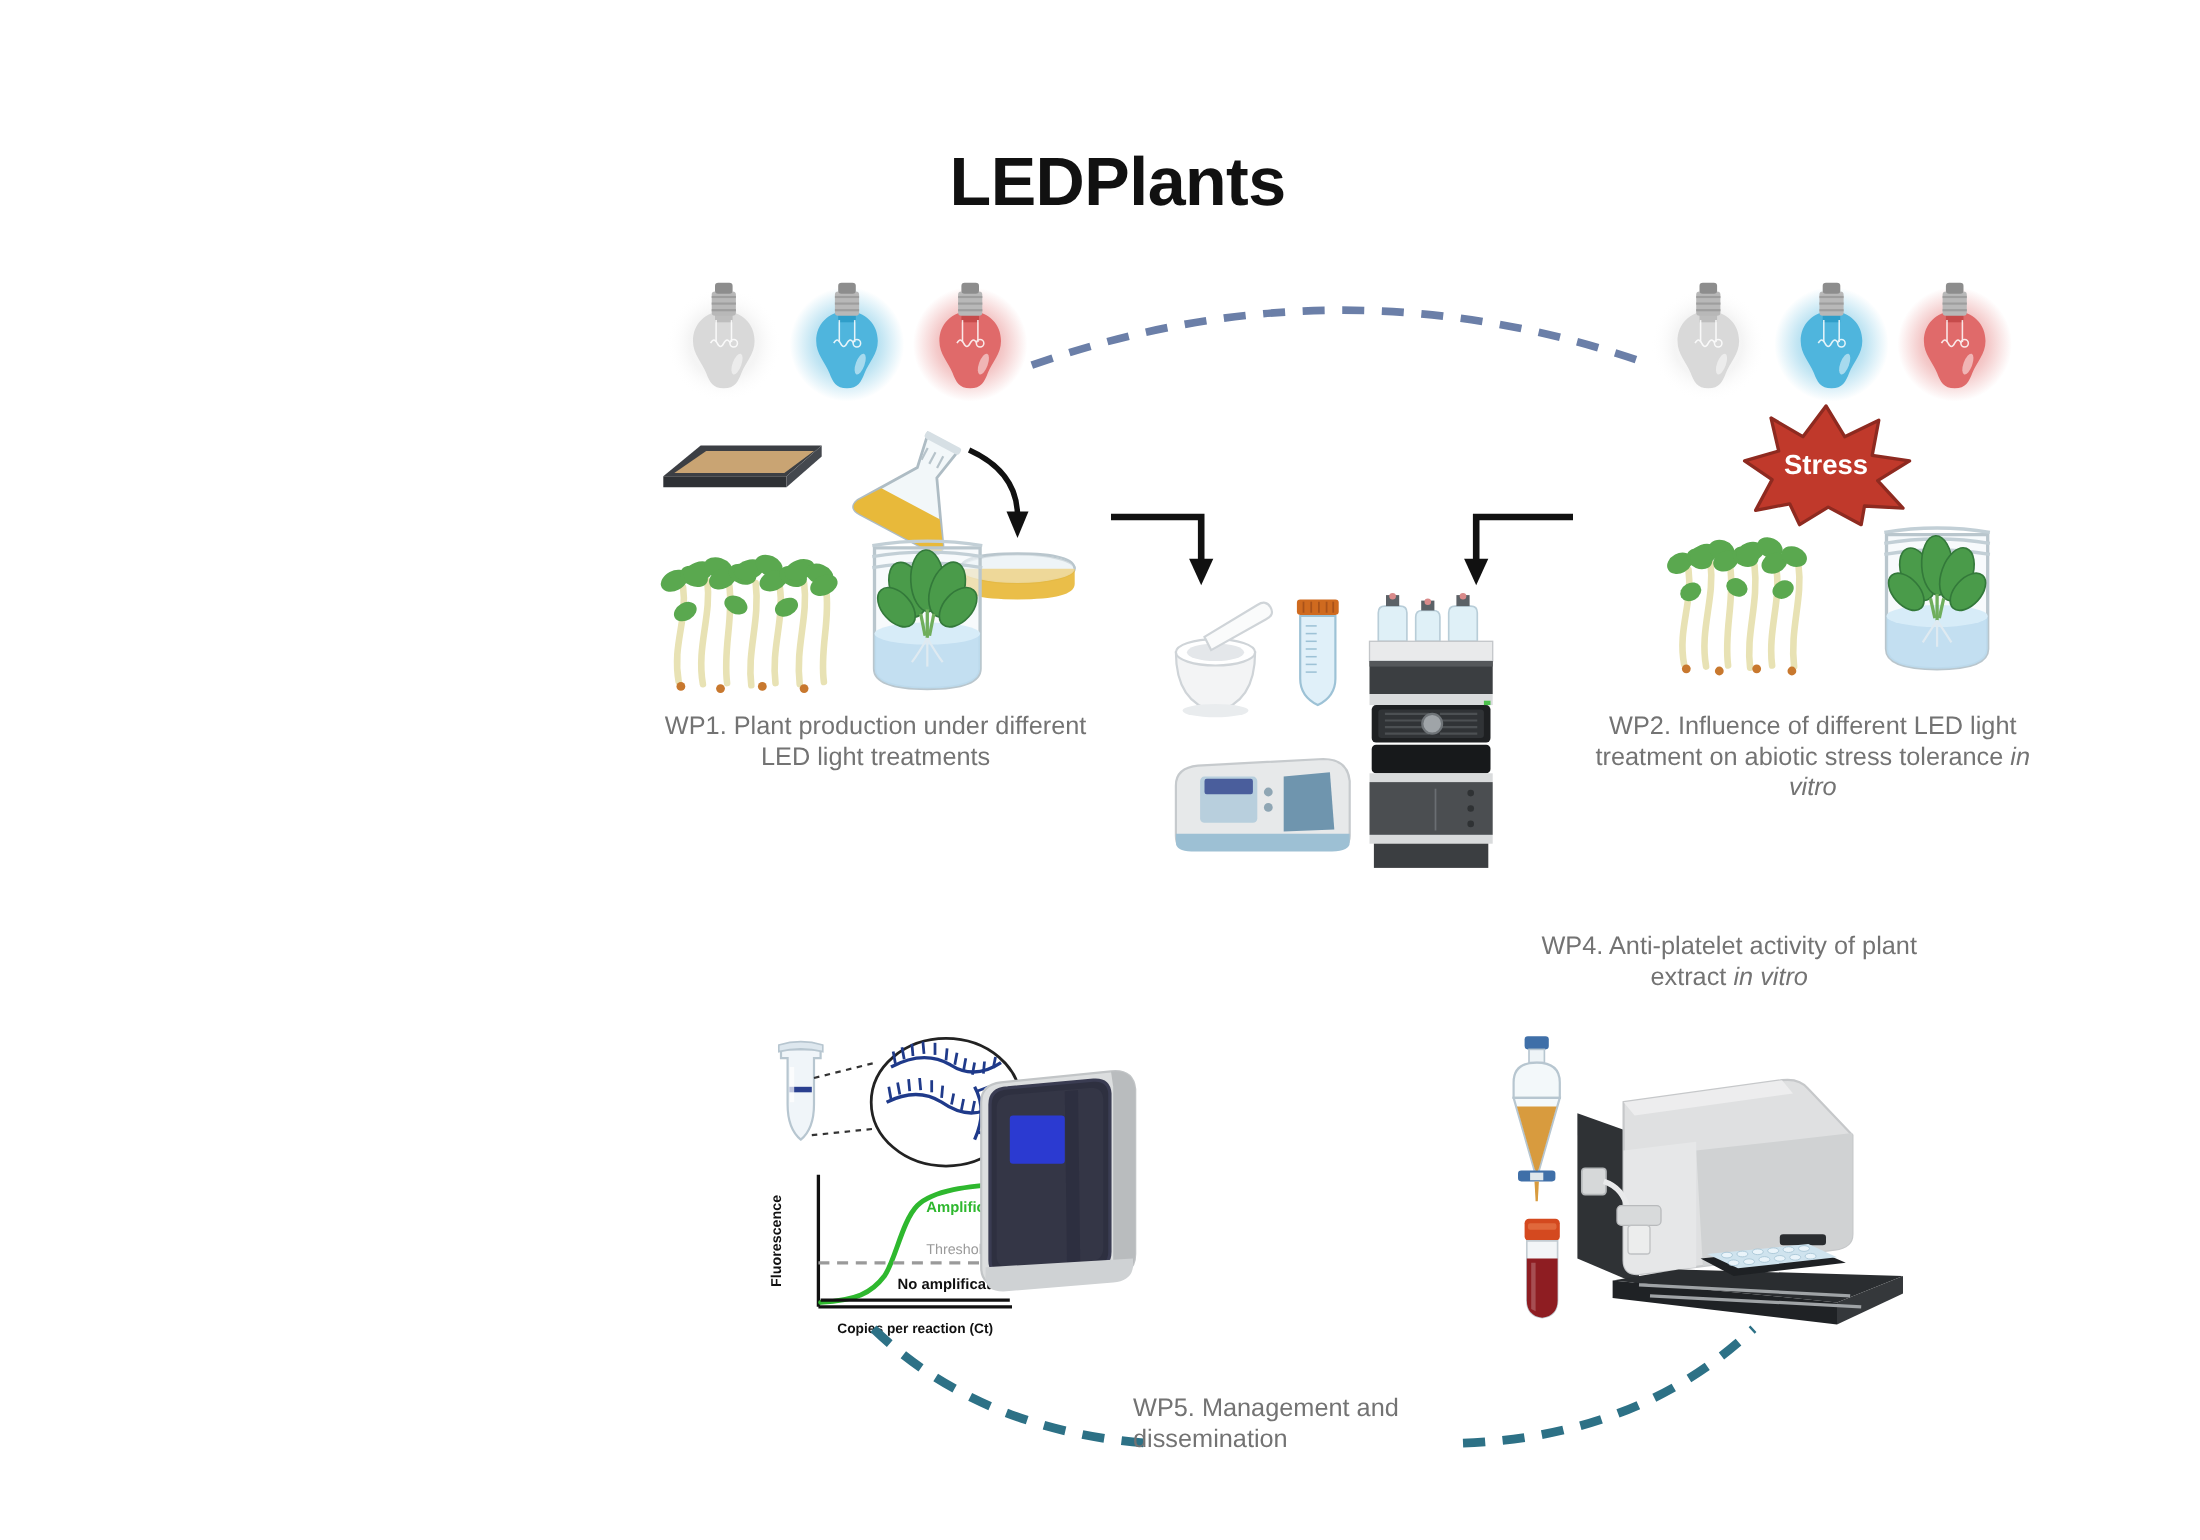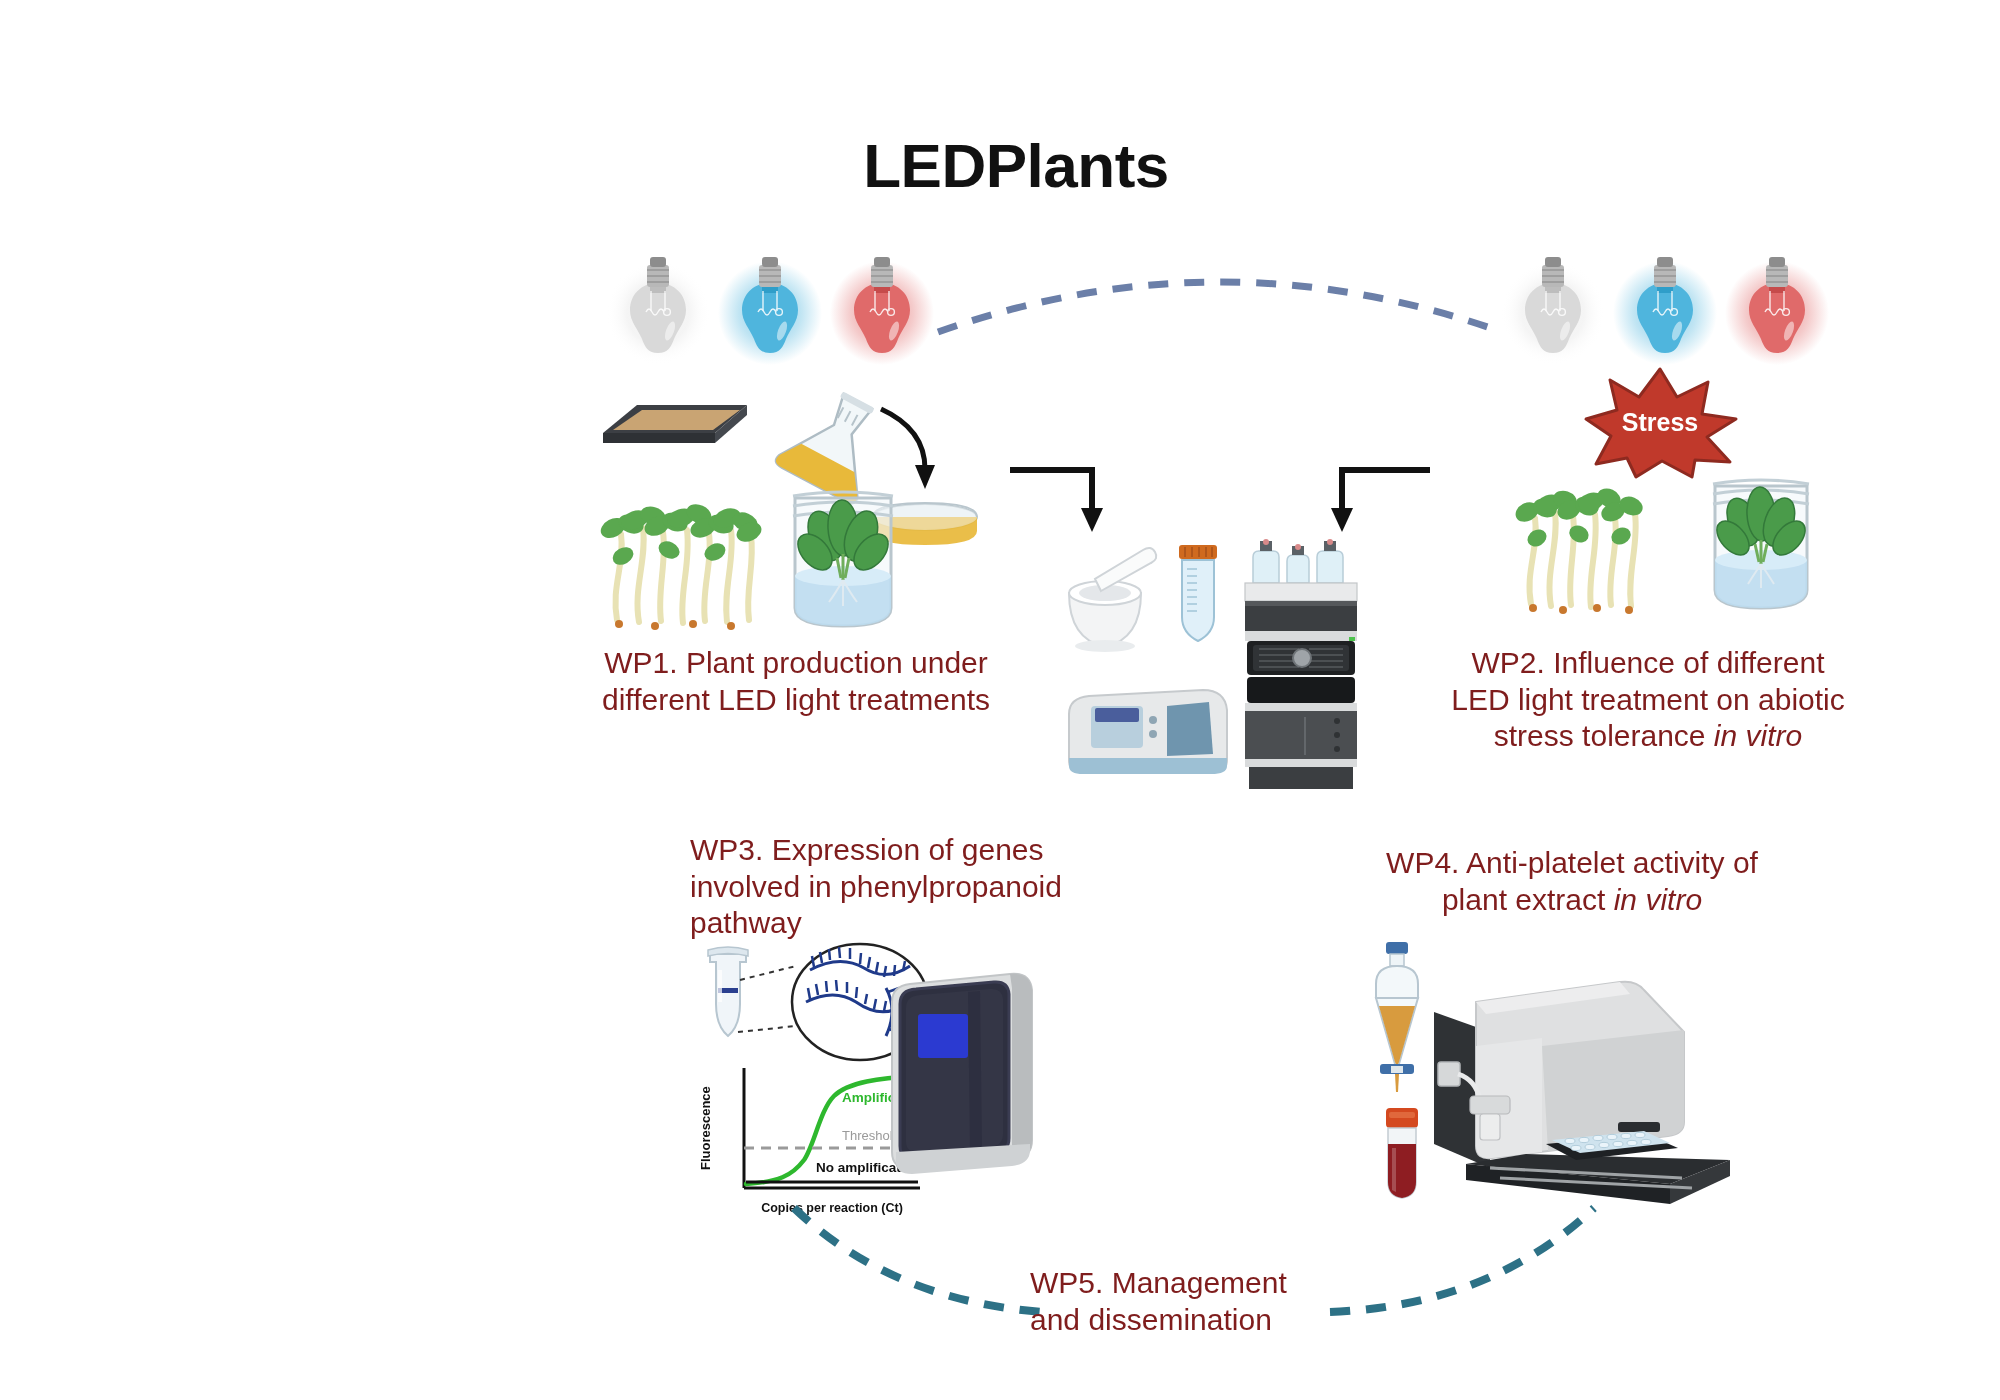--- a/index.html
+++ b/index.html
@@ -1,21 +1,21 @@
 <!DOCTYPE html>
 <html><head>
 <meta charset="utf-8">
 <style>
   html,body{margin:0;padding:0;background:#fff;}
   body{width:2000px;height:1400px;position:relative;overflow:hidden;
        font-family:"Liberation Sans","DejaVu Sans",sans-serif;color:#111;}
   .stage{position:absolute;inset:0;}
   .abs{position:absolute;}
   #title{left:0;right:0;top:130px;text-align:center;font-size:62px;font-weight:bold;letter-spacing:-.5px;padding-left:32px;}
-  .cap{font-size:30px;line-height:1.22;color:#7f1d1d;}
+  .cap{font-size:23px;line-height:1.22;color:#737373;}
   .cap i{}
   #wp1-caption{left:586px;top:645px;width:420px;text-align:center;}
   #wp2-caption{left:1448px;top:645px;width:400px;text-align:center;}
   #center-caption{left:1090px;top:790px;width:230px;text-align:center;}
   #wp3-caption{left:690px;top:832px;width:380px;text-align:left;}
   #wp4-caption{left:1372px;top:845px;width:400px;text-align:center;}
   #wp5-caption{left:1030px;top:1265px;width:310px;text-align:left;}
   svg{display:block;overflow:visible;}
 </style>
 </head>
@@ -426,21 +426,20 @@
       <g stroke="#dfeaf1" stroke-width="2" fill="none">
         <path d="M56 94 q-8 12 -13 20"></path>
           <path d="M56 94 q8 12 13 20"></path>
           <path d="M56 94 L56 118"></path>
       </g>
     </g>
   </svg>
 
   <div class="abs cap" id="wp2-caption"><span>WP2. Influence of different LED light treatment on abiotic stress tolerance </span><i>in vitro</i></div>
 
-  <div class="abs cap" id="wp3-caption">WP3. Expression of genes involved in phenylpropanoid pathway</div>
 
   <svg class="abs" style="left:688px;top:940px;" width="440" height="270" viewBox="0 0 440 270">
 
     <g>
       <path d="M22 14 L58 14 L58 22 L52 22 L52 64 Q52 86 40 96 Q28 86 28 64 L28 22 L22 22 Z" fill="#eef4f8" fill-opacity=".9" stroke="#b7c6d0" stroke-width="2"></path>
       <path d="M20 10 Q40 4 60 10 L60 16 Q40 11 20 16 Z" fill="#dde7ee" stroke="#b7c6d0" stroke-width="1.5"></path>
       <rect x="30" y="48" width="20" height="5" fill="#2a3f8f"></rect>
       <path d="M30 30 L34 30 L34 62 L30 62 Z" fill="#ffffff" opacity=".7"></path>
     </g>
 

